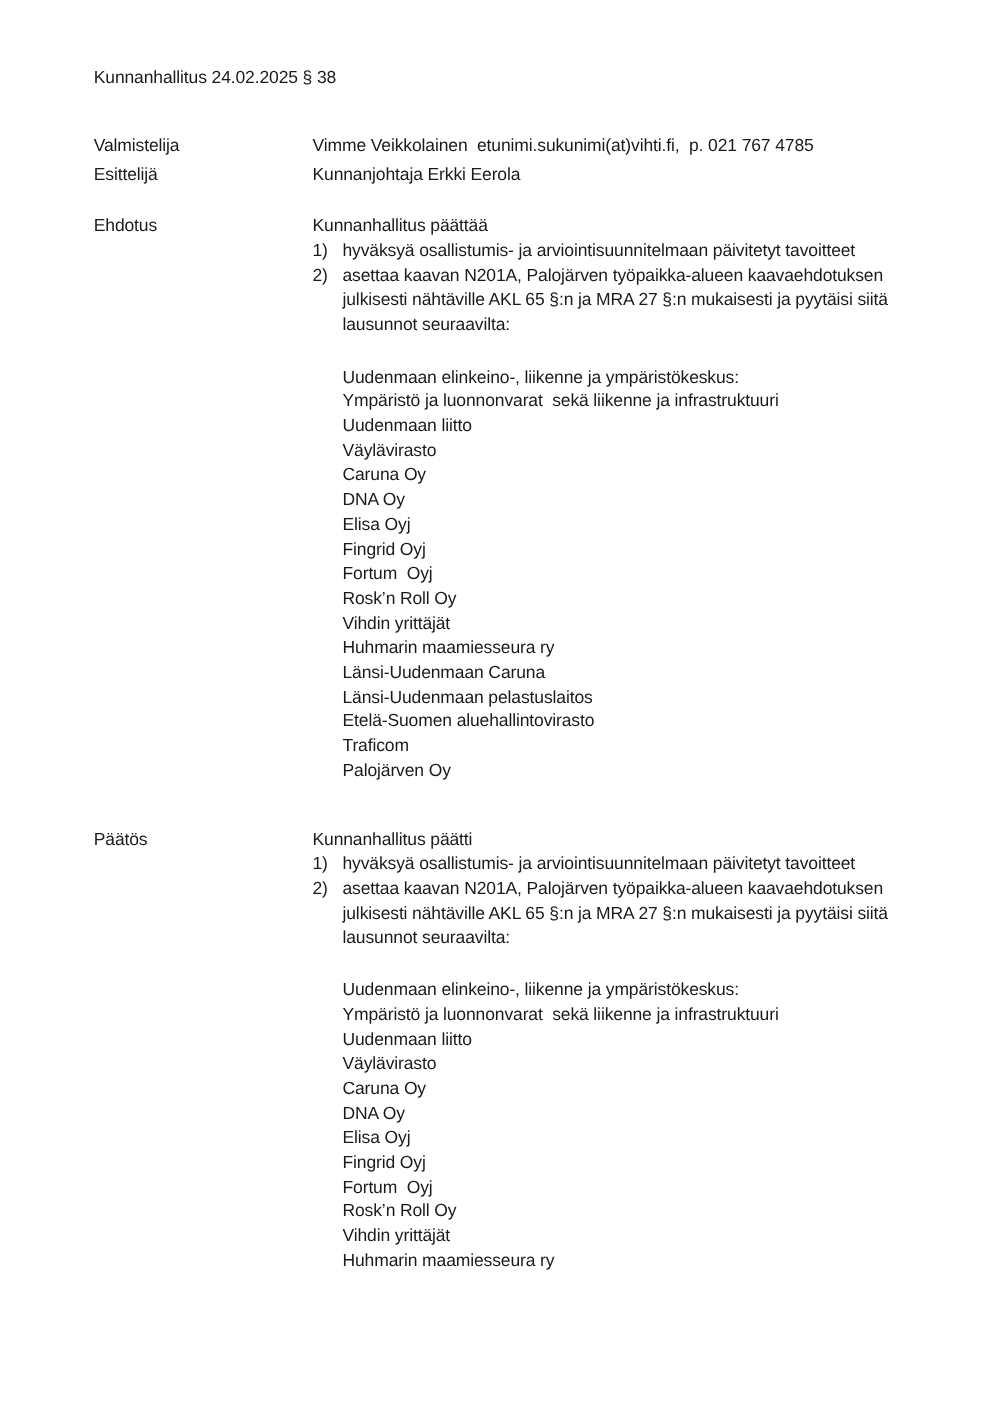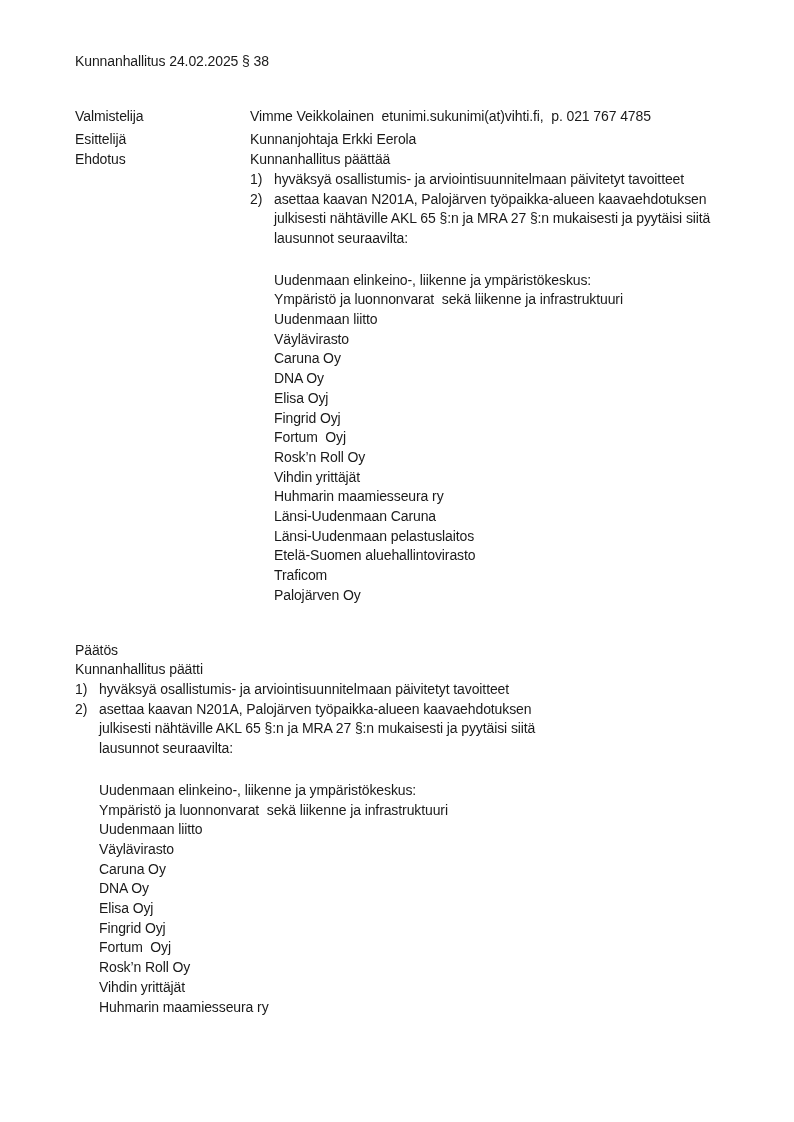--- a/index.html
+++ b/index.html
@@ -17,22 +17,22 @@
     width: 727px;
     height: 1122px;
     padding: 52px 40px 0 75px;
   }
   .tline { line-height: 19.7px; white-space: pre; }
   .row { display: flex; }
   .label-col { width: 175px; flex-shrink: 0; }
   .body-col { flex: 1; min-width: 0; }
   .field-row-first { margin-top: 35px; align-items: center; }
   .field-row-second { margin-top: 4px; }
-  .section-first { }
-  .section-second { margin-top: 35px; flex-direction: column; }
+  .section-first { margin-top: 21px; }
+  .section-second { margin-top: 35px; }
   .num-item { display: flex; }
   .num-col { width: 24px; flex-shrink: 0; }
   .num-text { flex: 1; min-width: 0; }
   .recipients { margin-top: 22px; padding-left: 24px; }
 </style>
 </head>
 <body>
 
 <div class="page">
 

